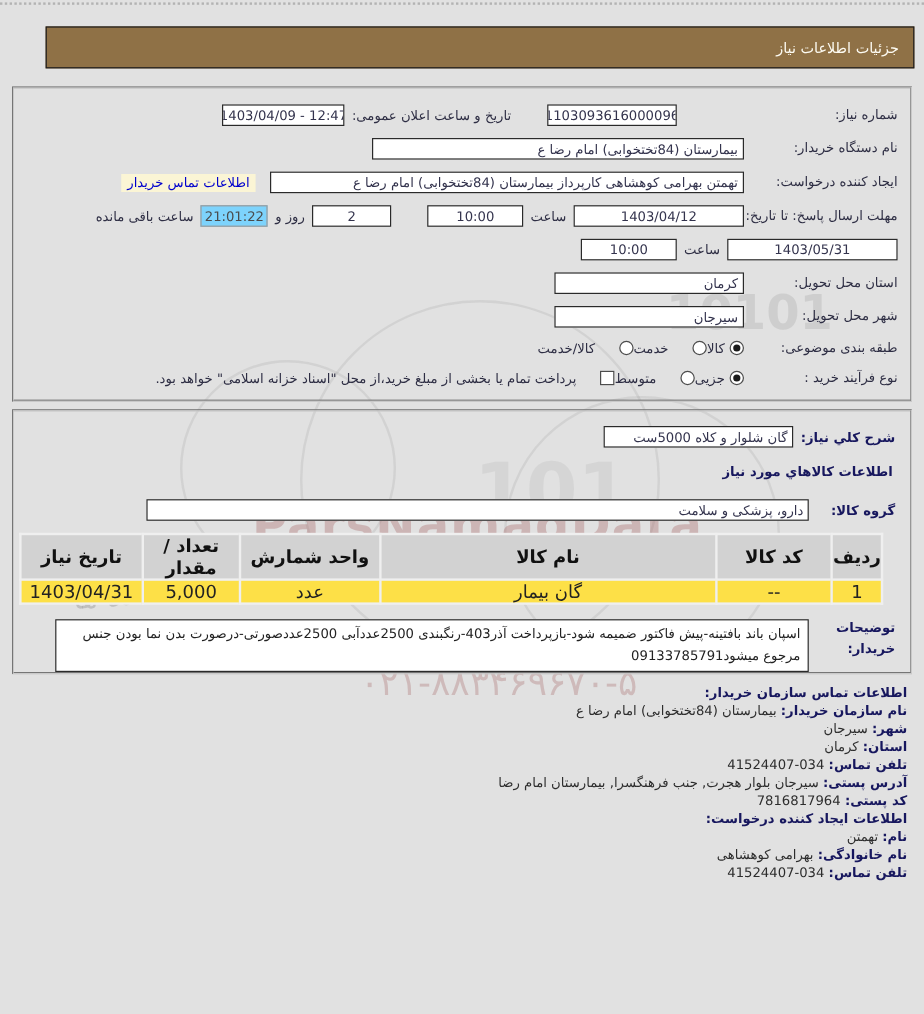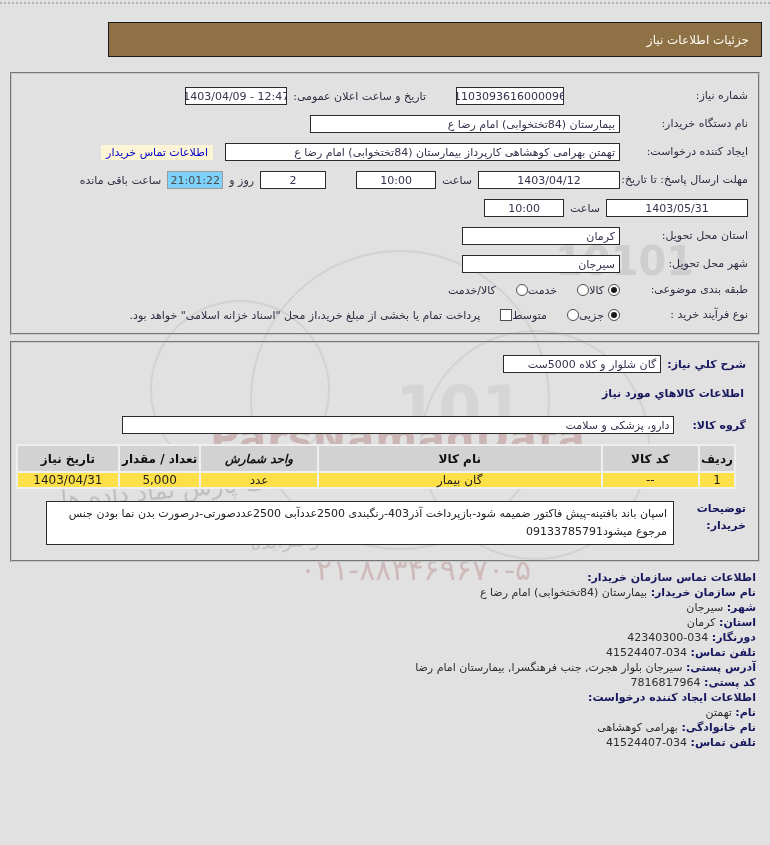--- a/index.html
+++ b/index.html
@@ -27,21 +27,21 @@
   .wm-phone { position:absolute; top:552px; left:300px; font-size:30px;
               color:rgba(163,96,96,.30); direction:ltr; letter-spacing:2px; }
   .wm-digits1 { position:absolute; top:238px; left:555px; font-size:40px; font-weight:bold;
                 color:rgba(140,140,140,.22); direction:ltr; }
   .wm-digits2 { position:absolute; top:372px; left:395px; font-size:62px; font-weight:bold;
                 color:rgba(140,140,140,.13); direction:ltr; }
 
   .content { position:relative; z-index:1; }
 
   .titlebar {
-    position:absolute; top:22px; right:8px; width:654px; height:35px;
+    position:absolute; top:22px; right:8px; width:724px; height:35px;
     background:#8f7146; border:1px solid #1c1c1c; color:#fdfbf2;
     display:flex; align-items:center; padding-right:12px; font-size:12px;
   }
 
   .panel { position:absolute; right:10px; width:750px; border:2px groove #c9c9c9; background:transparent; }
   .panel1 { top:72px; height:263px; padding:13px 10px 8px 8px; }
   .panel2 { top:341px; height:221px; padding:12px 12px 8px 8px; }
 
   .frow { display:flex; align-items:center; margin-bottom:10px; }
   .lbl { color:#2e2e44; }
@@ -69,26 +69,26 @@
            display:inline-block; margin-left:4px; position:relative; flex:0 0 auto; }
   .radio.sel::after { content:""; position:absolute; top:2px; left:2px; width:6px; height:6px;
                       border-radius:50%; background:#1a1a1a; }
   .check { width:12px; height:12px; border:1px solid #4c4c4c; background:#fff;
            display:inline-block; margin-left:5px; flex:0 0 auto; }
   .optlbl { margin-left:20px; }
 
   .heading { font-weight:bold; color:#17175e; margin:14px 2px 16px 0; }
 
   table.items { border-collapse:collapse; width:720px; margin:2px 10px 0 0; direction:rtl; }
-  table.items th, table.items td { border:2px solid #efefef; text-align:center; font-size:12px; }
+  table.items th, table.items td { border:2px solid #efefef; text-align:center; font-size:15px; }
   table.items th { background:#d2d2d2; color:#111; font-weight:bold; height:27px; }
   table.items td { background:#fde047; color:#222; height:14px; }
   table.items { border:1px solid #a8a8a8; }
   .col-radif { width:36px; } .col-code { width:98px; } .col-name { width:286px; }
-  .col-unit { width:118px;font-style:italic; } .col-qty { width:82px; } .col-date { width:102px; }
+  .col-unit { width:118px; } .col-qty { width:82px; } .col-date { width:102px; }
 
   .notes-row { display:flex; margin-top:12px; }
   .notes-lbl { width:72px; flex:0 0 auto; font-weight:bold; color:#17175e; line-height:1.5; }
   .notes-box { background:#fff; border:1px solid #2a2a2a; width:628px; min-height:44px;
                padding:3px 6px; color:#222; line-height:1.6; }
 
   .contact { position:absolute; top:570px; right:14px; width:742px; line-height:15px; color:#2d2d2d; }
   .contact .cline { margin-bottom:0; }
   .contact .clbl { font-weight:bold; color:#17175e; }
   .num { direction:ltr; unicode-bidi:embed; }
@@ -241,24 +241,20 @@
     </div>
     <div class="cline">
       <span class="clbl">شهر:</span>
       <span>سیرجان</span>
     </div>
     <div class="cline">
       <span class="clbl">استان:</span>
       <span>کرمان</span>
     </div>
     <div class="cline">
-      <span class="clbl">دورنگار:</span>
-      <span class="num">42340300-034</span>
-    </div>
-    <div class="cline">
       <span class="clbl">تلفن تماس:</span>
       <span class="num">41524407-034</span>
     </div>
     <div class="cline">
       <span class="clbl">آدرس پستی:</span>
       <span>سیرجان بلوار هجرت, جنب فرهنگسرا, بیمارستان امام رضا</span>
     </div>
     <div class="cline">
       <span class="clbl">کد پستی:</span>
       <span class="num">7816817964</span>

